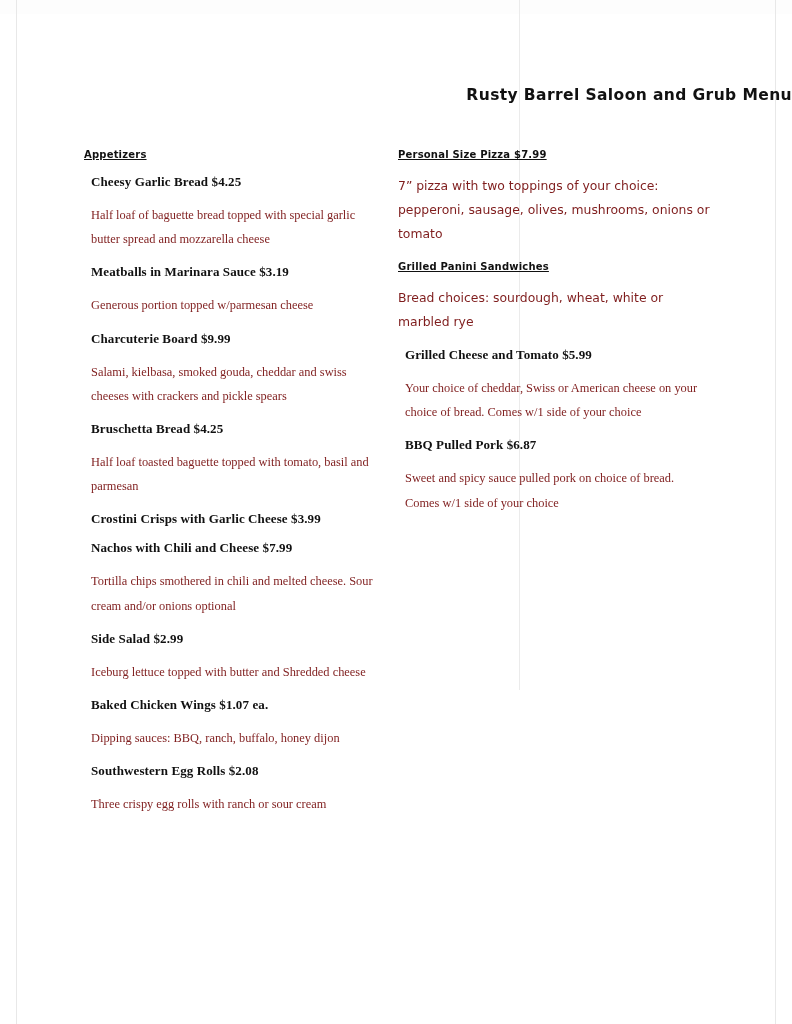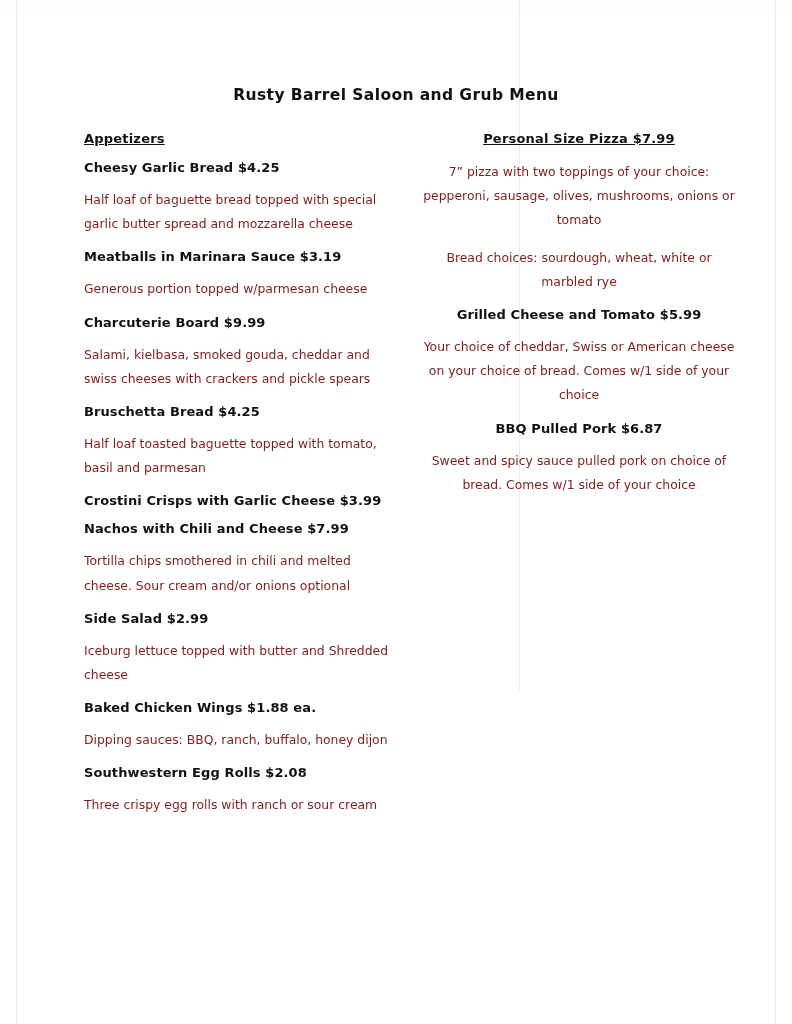--- a/index.html
+++ b/index.html
@@ -36,69 +36,69 @@
     position: absolute;
     left: 0; right: 0; top: 0; height: 14px;
     background: #fdfdfd;
   }
 
   .doc-title {
     position: absolute;
     top: 86px;
     left: 0;
     right: 0;
-    text-align: center;
+    text-align: right;
     font-family: "DejaVu Sans", sans-serif;
     font-weight: bold;
     font-size: 15.5px;
     letter-spacing: 0.4px;
     color: #111;
   }
 
   .col {
     position: absolute;
     top: 131px;
   }
   .col-left {
     left: 84px;
     width: 310px;
   }
   .col-right {
-    left: 419px;
+    left: 398px;
     width: 320px;
-    text-align: center;
   }
 
   .section-head {
     font-weight: bold;
-    font-size: 13px;
+    font-size: 10px;
     text-decoration: underline;
-    margin: 0 0 14px 0;
+    margin: 18px 0 14px 0;
     letter-spacing: 0.2px;
     color: #111;
   }
   .section-head.spaced {
     margin-top: 14px;
   }
   .item-name {
     font-weight: bold;
     font-size: 13px;
     margin: 0 0 13px 0;
     letter-spacing: 0.1px;
     color: #111;
   }
   .item-desc {
     font-size: 12.4px;
     margin: 0 0 13px 0;
     line-height: 1.95;
     color: #7f1d1d;
   }
   .blk {
-    margin: 0;
+    margin: 7px;
     padding: 0;
+    font-family: Liberation Serif, serif;
   }
 </style>
 </head>
 <body>
 
 <div class="page">
   <div class="scan-edge-top"></div>
   <div class="fold-line fold-left"></div>
   <div class="fold-line fold-right"></div>
   <div class="fold-line fold-center"></div>
@@ -136,34 +136,35 @@
       <div class="item-name">Nachos with Chili and Cheese  $7.99</div>
       <div class="item-desc">Tortilla chips smothered in chili and melted cheese. Sour cream and/or onions optional</div>
     </div>
 
     <div class="blk">
       <div class="item-name">Side Salad  $2.99</div>
       <div class="item-desc">Iceburg lettuce topped with butter and Shredded cheese</div>
     </div>
 
     <div class="blk">
-      <div class="item-name">Baked Chicken Wings  $1.88 ea.</div>
+      <div class="item-name">Baked Chicken Wings  $1.07 ea.</div>
       <div class="item-desc">Dipping sauces: BBQ, ranch, buffalo, honey dijon</div>
     </div>
 
     <div class="blk">
       <div class="item-name">Southwestern Egg Rolls  $2.08</div>
       <div class="item-desc">Three crispy egg rolls with ranch or sour cream</div>
     </div>
   </div>
 
   <div class="col col-right">
     <div class="section-head">Personal Size Pizza  $7.99</div>
     <div class="item-desc">7” pizza with two toppings of your choice: pepperoni, sausage, olives, mushrooms, onions or tomato</div>
 
+    <div class="section-head spaced">Grilled Panini Sandwiches</div>
     <div class="item-desc">Bread choices: sourdough, wheat, white or marbled rye</div>
 
     <div class="blk">
       <div class="item-name">Grilled Cheese and Tomato  $5.99</div>
       <div class="item-desc">Your choice of cheddar, Swiss or American cheese on your choice of bread. Comes w/1 side of your choice</div>
     </div>
 
 
     <div class="blk">
       <div class="item-name">BBQ Pulled Pork  $6.87</div>

